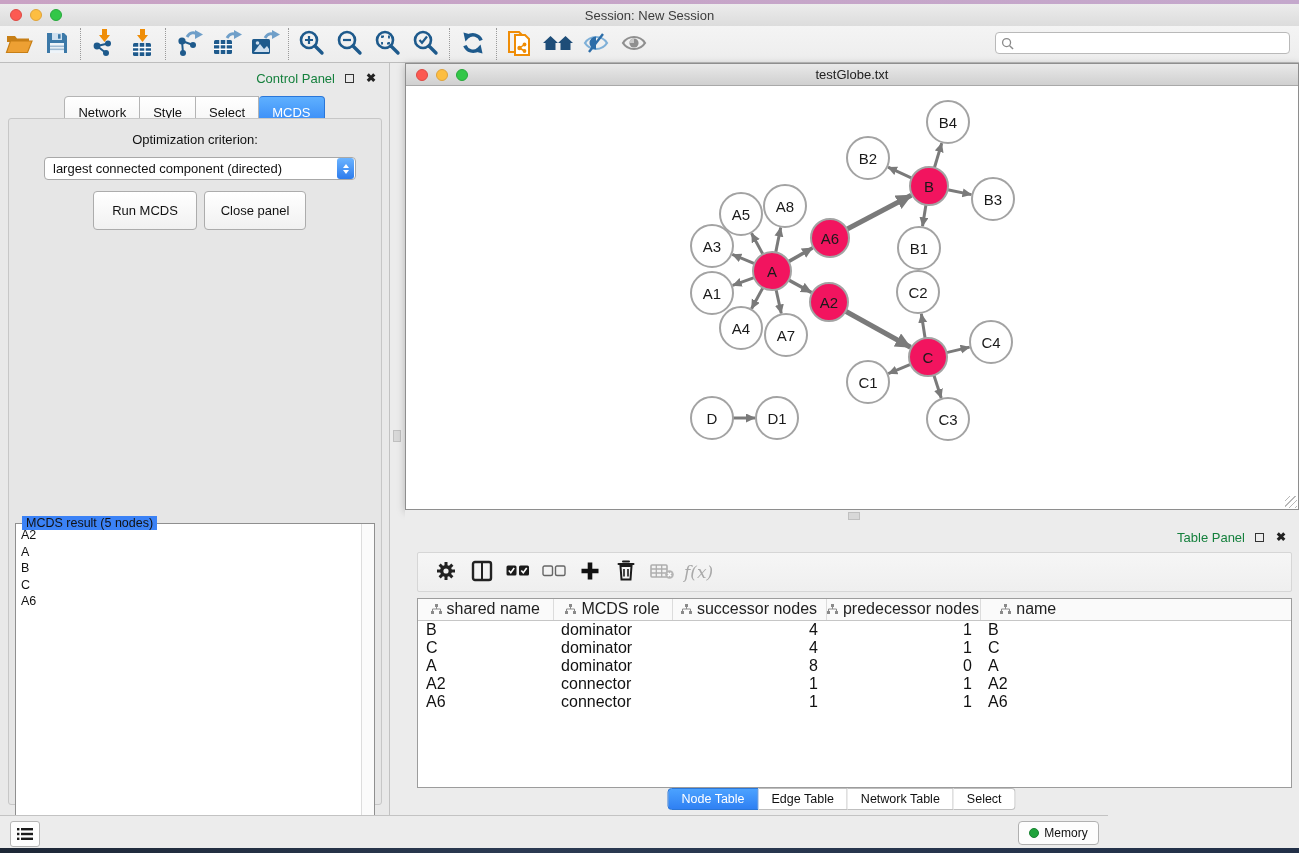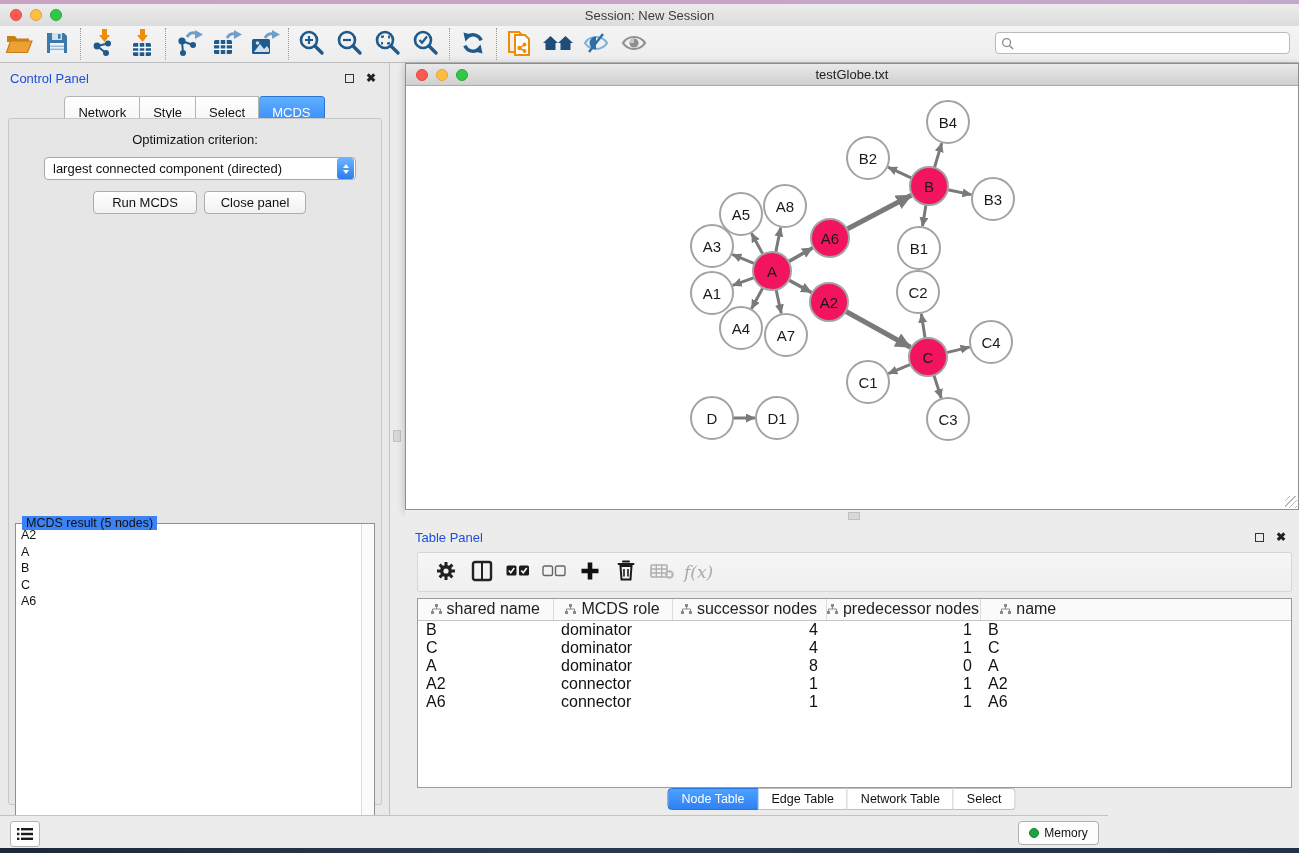--- a/index.html
+++ b/index.html
@@ -23,38 +23,38 @@
   
   #toolbar { left:0; top:26px; width:1299px; height:37px; background:linear-gradient(#f4f4f4,#ededed); border-bottom:1px solid #bdbdbd; display:flex; align-items:center; }
   .tbtn { width:38px; height:32px; display:flex; align-items:center; justify-content:center; }
   .tsep { width:1px; height:32px; border-left:1px dotted #9a9a9a; margin:0 4px; }
   #search-wrap { position:absolute; right:9px; top:6px; width:295px; height:22px; background:#fff; border:1px solid #b9b9b9; border-radius:4px; display:flex; align-items:center; }
   #search-wrap svg { margin-left:5px; }
 
   
   #control-panel { left:0; top:63px; width:390px; height:752px; background:#e9e9e9; border-right:1px solid #c2c2c2; }
   .panel-titlebar { height:30px; display:flex; align-items:center; padding:0 10px; }
-  .panel-titlebar .pt-label { flex:1; font-size:13px; color:#1d4ed8; }
+  .panel-titlebar .pt-label { flex:1; font-size:13px; color:#15803d;text-align:right; }
   .pt-btn { width:16px; height:16px; display:flex; align-items:center; justify-content:center; font-weight:bold; color:#222; margin-left:6px; font-size:12px; }
   .float-glyph { width:9px; height:9px; border:1.5px solid #333; }
 
   #ctrl-tabs { position:absolute; left:0; top:33px; width:100%; display:flex; justify-content:center; }
   .seg-tab { background:linear-gradient(#ffffff,#f3f3f3); border:1px solid #b4b4b4; border-left:none; padding:3px 13px 4px; font-size:13px; color:#111; height:34px; display:flex; align-items:center; }
   .seg-tab:first-child { border-left:1px solid #b4b4b4; border-radius:4px 0 0 4px; }
   .seg-tab:last-child { border-radius:0 4px 4px 0; }
   .seg-tab.active { background:linear-gradient(#5fb0ff,#2e82f4); border-color:#2a76d8; color:#fff; border-radius:4px; }
 
   #ctrl-inner { position:absolute; left:8px; top:55px; width:374px; height:687px; background:#e6e6e6; border:1px solid #c7c7c7; border-radius:3px; }
   #opt-label { position:absolute; left:0; top:13px; width:100%; text-align:center; font-size:13px; color:#111; }
   #criterion-select { position:absolute; left:35px; top:38px; width:312px; height:23px; background:#fff; border:1px solid #a8a8a8; border-radius:4px; display:flex; align-items:center; }
   #criterion-select .sel-text { flex:1; padding-left:8px; font-size:13px; color:#111; white-space:nowrap; }
   .stepper { width:17px; height:21px; border-radius:3px; background:linear-gradient(#6cb4ff,#2d7ced); margin-right:1px; display:flex; flex-direction:column; align-items:center; justify-content:center; gap:2px; }
   .arr-up { width:0; height:0; border-left:3.5px solid transparent; border-right:3.5px solid transparent; border-bottom:4px solid #fff; }
   .arr-dn { width:0; height:0; border-left:3.5px solid transparent; border-right:3.5px solid transparent; border-top:4px solid #fff; }
-  .cbtn { position:absolute; top:72px; height:23px; background:linear-gradient(#ffffff,#f1f1f1); border:1px solid #acacac; border-radius:4px; font-size:13px; color:#111; display:flex; align-items:center; justify-content:center; }
+  .cbtn { position:absolute; top:72px; height:39px; background:linear-gradient(#ffffff,#f1f1f1); border:1px solid #acacac; border-radius:4px; font-size:13px; color:#111; display:flex; align-items:center; justify-content:center; }
   #run-btn { left:84px; width:104px; }
   #close-btn { left:195px; width:102px; }
 
   #result-box { position:absolute; left:6px; top:404px; width:360px; height:336px; border:1px solid #8f8f8f; background:#fff; }
   #result-title { position:absolute; left:6px; top:-8px; background:#3b82f6; padding:0 4px; font-size:12.5px; color:#111; }
   #result-list { position:absolute; left:1px; top:3px; right:14px; bottom:14px; overflow:hidden; font-size:12.5px; }
   #result-list .item { padding:1px 4px; line-height:14.5px; color:#111; }
   .sb-v { position:absolute; top:0; right:0; width:13px; bottom:13px; background:#fbfbfb; border-left:1px solid #ddd; }
   .sb-h { position:absolute; left:0; right:13px; bottom:0; height:13px; background:#fbfbfb; border-top:1px solid #ddd; }
 

